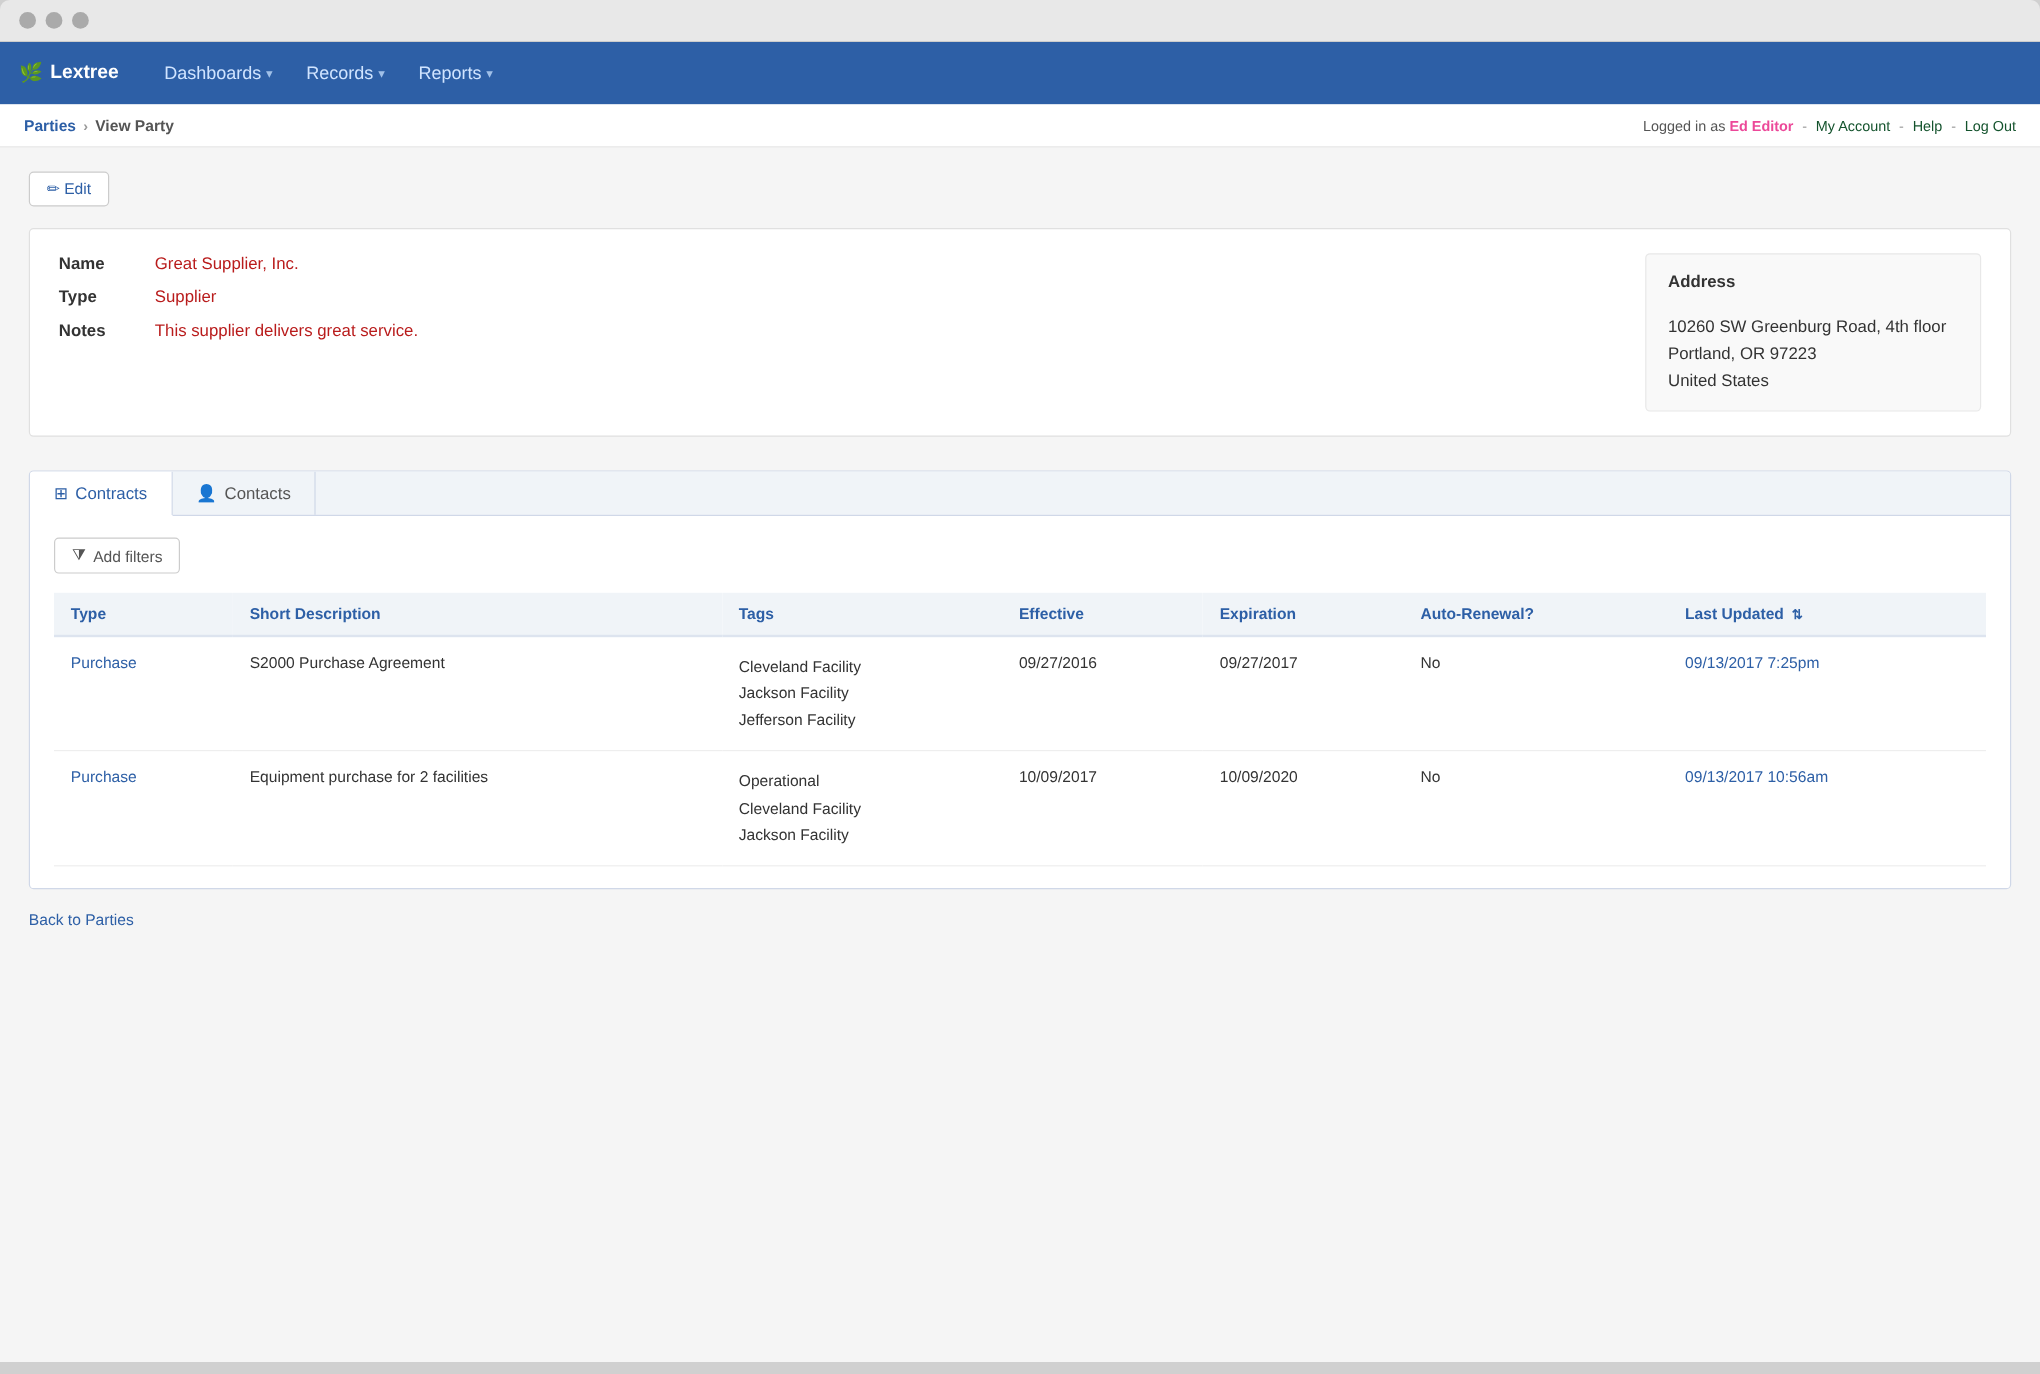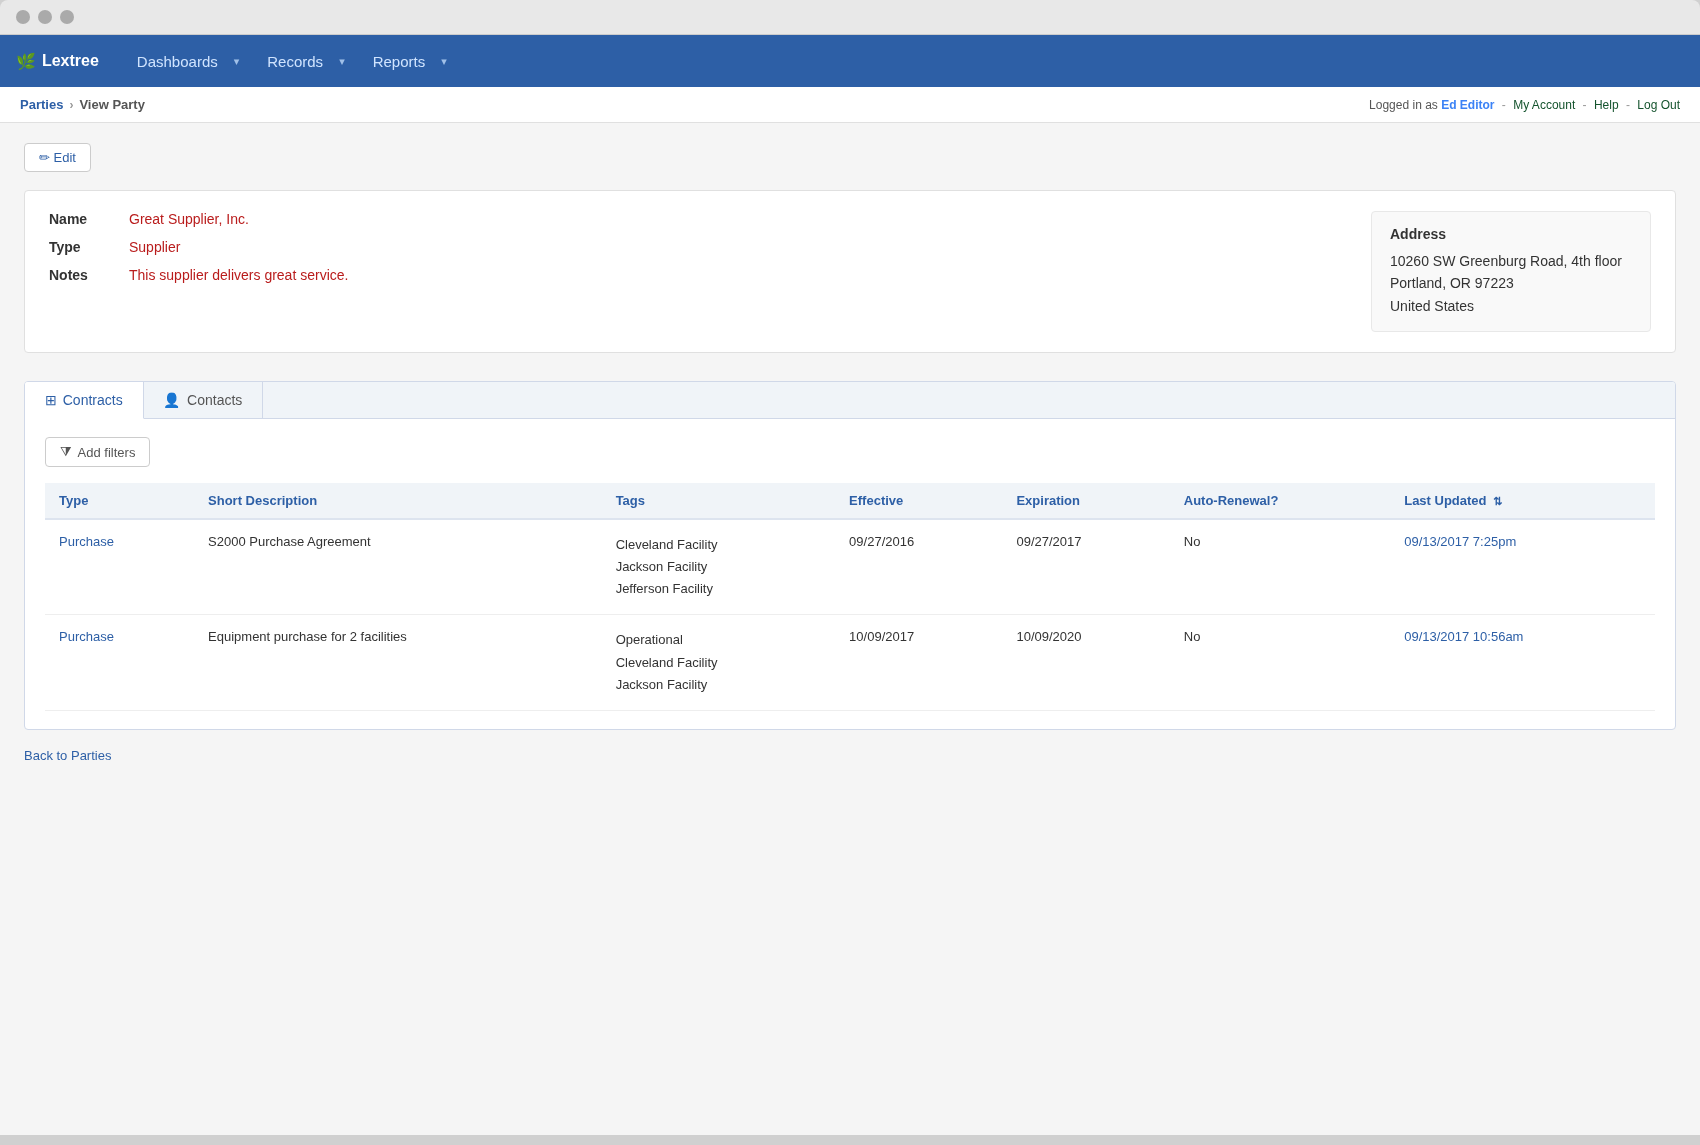--- a/index.html
+++ b/index.html
@@ -51,21 +51,21 @@
     .navbar-brand-icon {
       font-size: 16px;
     }
     .nav-item {
       color: #d0e4ff;
       font-size: 15px;
       padding: 0 14px;
       height: 52px;
       display: flex;
       align-items: center;
-      gap: 16px;
+      gap: 4px;
       cursor: pointer;
       text-decoration: none;
     }
     .nav-caret {
       font-size: 11px;
       color: #a0c0e8;
     }
 
     
     .page-header {
@@ -88,21 +88,21 @@
       color: #2d5fa6;
       text-decoration: none;
       cursor: pointer;
     }
     .breadcrumb-sep { color: #999; font-size: 12px; }
     .breadcrumb-current { color: #555; }
     .user-info {
       font-size: 12px;
       color: #555;
     }
-    .user-info strong { color: #3b82f6; }
+    .user-info strong { color: #ec4899; }
     .user-info a { color: #14532d; text-decoration: none; text-align: right; }
     .user-info-sep { margin: 0 4px; color: #999; }
 
     
     .main-content {
       padding: 20px 24px;
       background: #f5f5f5;
     }
 
     .edit-btn {
@@ -155,21 +155,21 @@
       min-width: 280px;
       background: #f9f9f9;
       border: 1px solid #e8e8e8;
       border-radius: 4px;
       padding: 14px 18px;
     }
     .address-label {
       font-weight: 600;
       color: #333;
       font-size: 14px;
-      margin-bottom: 8px;
+      margin-bottom: 19px;
     }
     .address-text {
       color: #333;
       font-size: 14px;
       line-height: 1.6;
     }
 
     
     .tabs-container {
       background: #fff;

